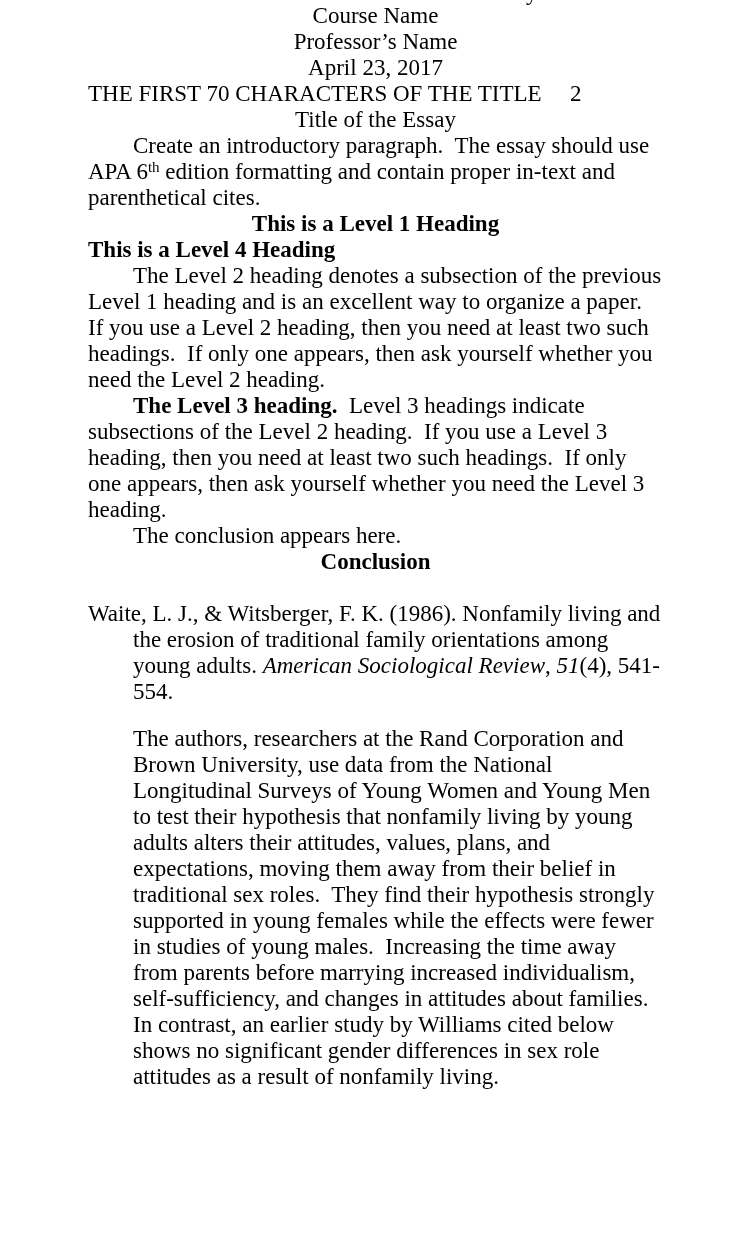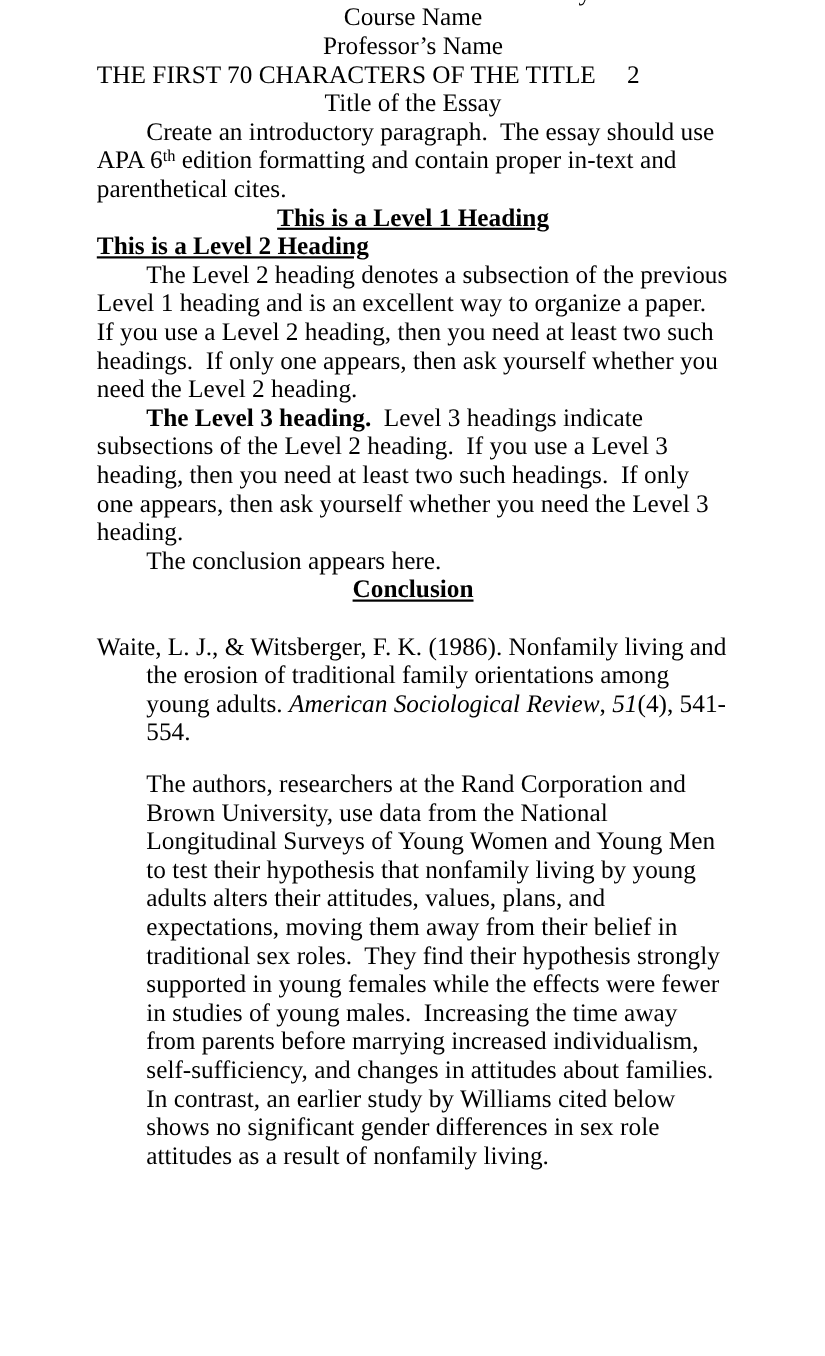--- a/index.html
+++ b/index.html
@@ -22,21 +22,21 @@
     position: absolute;
     left: 88px;
     top: 3px;
     width: 575px;
   }
   .blk {
     white-space: pre-wrap;
     text-align: left;
   }
   .blk.center { text-align: center; }
-  .blk.bold   { font-weight: bold; text-decoration: underline; }
+  .blk.bold   { font-weight: bold; }
   .blk.indent { text-indent: 45px; }
   .blk.hanging {
     padding-left: 45px;
     text-indent: -45px;
   }
   .blk.annotation {
     margin-left: 45px;
     margin-top: 21px;
   }
   .blk.blank { height: 26px; }
@@ -63,25 +63,26 @@
   }
 </style>
 </head>
 <body>
 
 <div class="page">
   <span class="frag">y</span>
   <div class="content" id="doc">
       <div class="blk center">Course Name</div>
       <div class="blk center">Professor’s Name</div>
+      <div class="blk center">April 23, 2017</div>
       <div class="blk runhead"><span>THE FIRST 70 CHARACTERS OF THE TITLE</span><span class="pagenum">2</span></div>
       <div class="blk center">Title of the Essay</div>
       <div class="blk indent"><span class="">Create an introductory paragraph.  The essay should use APA 6</span><sup class="seg-sup ">th</sup><span class=""> edition formatting and contain proper in-text and parenthetical cites.</span></div>
       <div class="blk center bold">This is a Level 1 Heading</div>
-      <div class="blk bold">This is a Level 2 Heading</div>
+      <div class="blk bold">This is a Level 4 Heading</div>
       <div class="blk indent">The Level 2 heading denotes a subsection of the previous Level 1 heading and is an excellent way to organize a paper.  If you use a Level 2 heading, then you need at least two such headings.  If only one appears, then ask yourself whether you need the Level 2 heading.</div>
       <div class="blk indent"><span class="seg-b ">The Level 3 heading.</span><span class="">  Level 3 headings indicate subsections of the Level 2 heading.  If you use a Level 3 heading, then you need at least two such headings.  If only one appears, then ask yourself whether you need the Level 3 heading.</span></div>
       <div class="blk indent">The conclusion appears here.</div>
       <div class="blk center bold">Conclusion</div>
       <div class="blk blank"></div>
       <div class="blk hanging"><span class="">Waite, L. J., &amp; Witsberger, F. K. (1986). Nonfamily living and the erosion of traditional family orientations among young adults. </span><span class="seg-i">American Sociological Review</span><span class="">, </span><span class="seg-i">51</span><span class="">(4), 541-554.</span></div>
       <div class="blk annotation">The authors, researchers at the Rand Corporation and Brown University, use data from the National Longitudinal Surveys of Young Women and Young Men to test their hypothesis that nonfamily living by young adults alters their attitudes, values, plans, and expectations, moving them away from their belief in traditional sex roles.  They find their hypothesis strongly supported in young females while the effects were fewer in studies of young males.  Increasing the time away from parents before marrying increased individualism, self-sufficiency, and changes in attitudes about families.  In contrast, an earlier study by Williams cited below shows no significant gender differences in sex role attitudes as a result of nonfamily living.</div>
     </div>
 </div>
 

